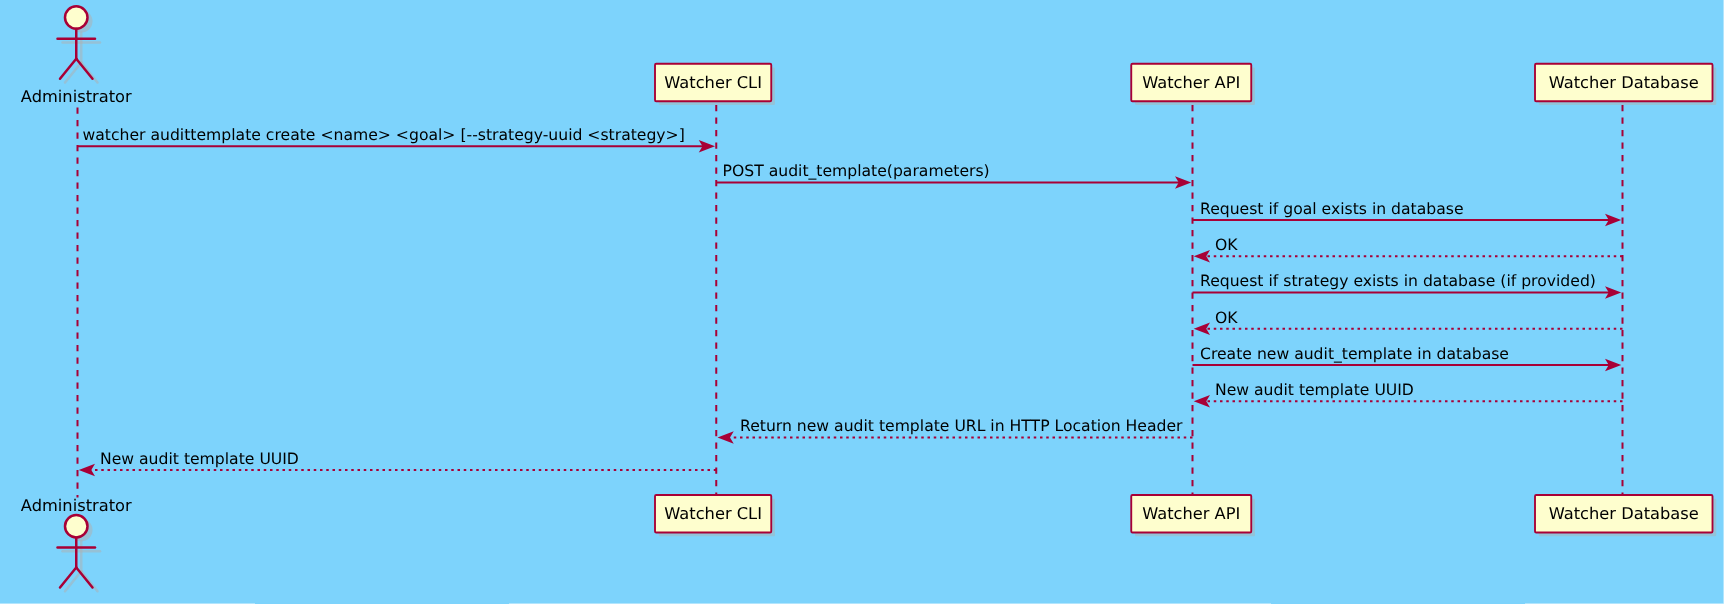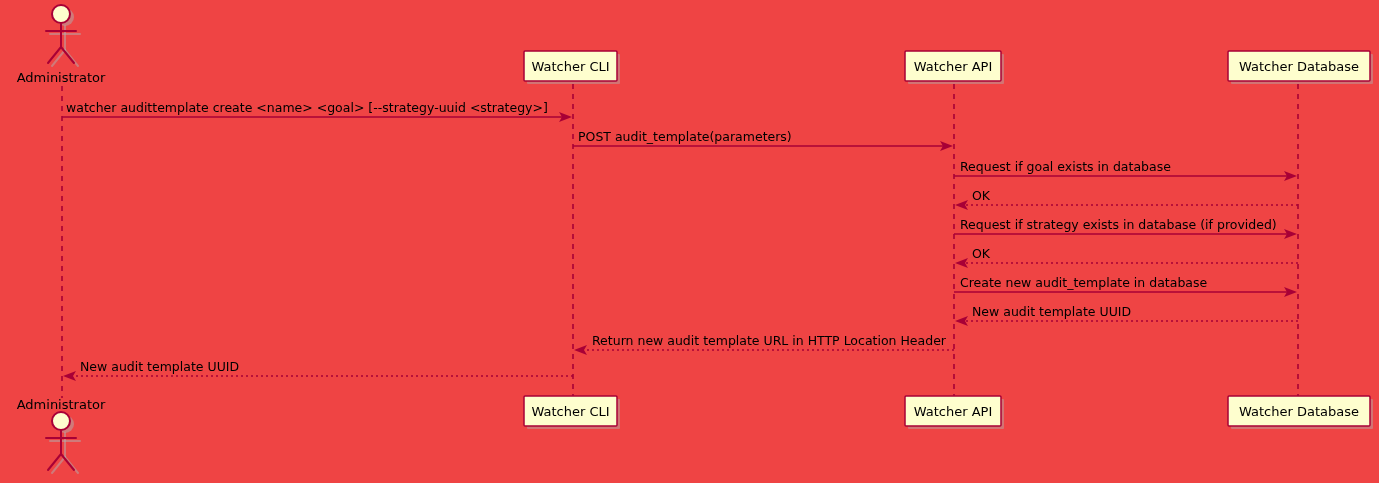--- a/index.html
+++ b/index.html
@@ -8,21 +8,21 @@
     padding: 0;
     background: #FFFFFF;
   }
   body {
     font-family: "DejaVu Sans", sans-serif;
   }
   #diagram {
     position: relative;
     width: 1379px;
     height: 483px;
-    background: #ef4444;
+    background: #7dd3fc;
     overflow: hidden;
   }
   #diagram svg {
     position: absolute;
     left: 0;
     top: 0;
   }
   .lifeline {
     stroke: #A80036;
     stroke-width: 1.6;

